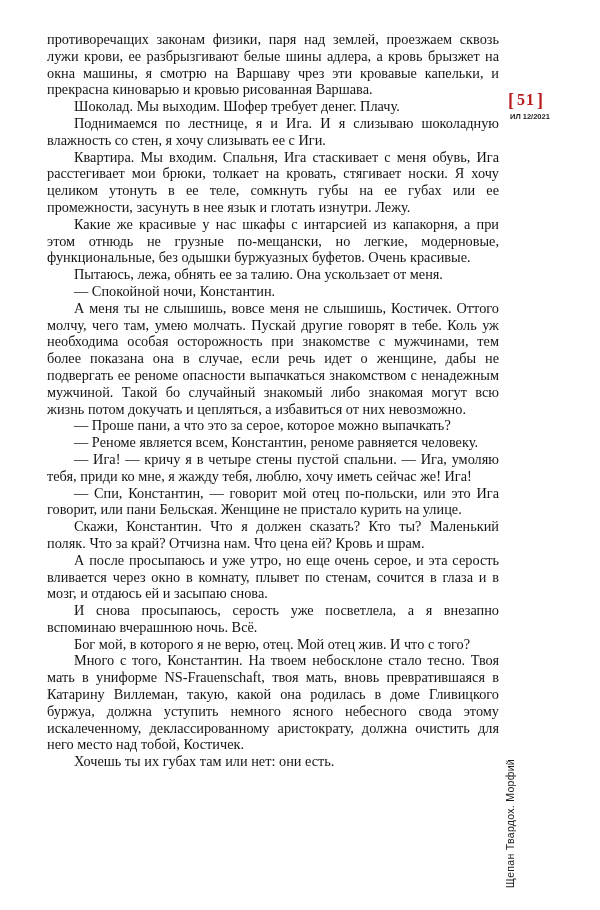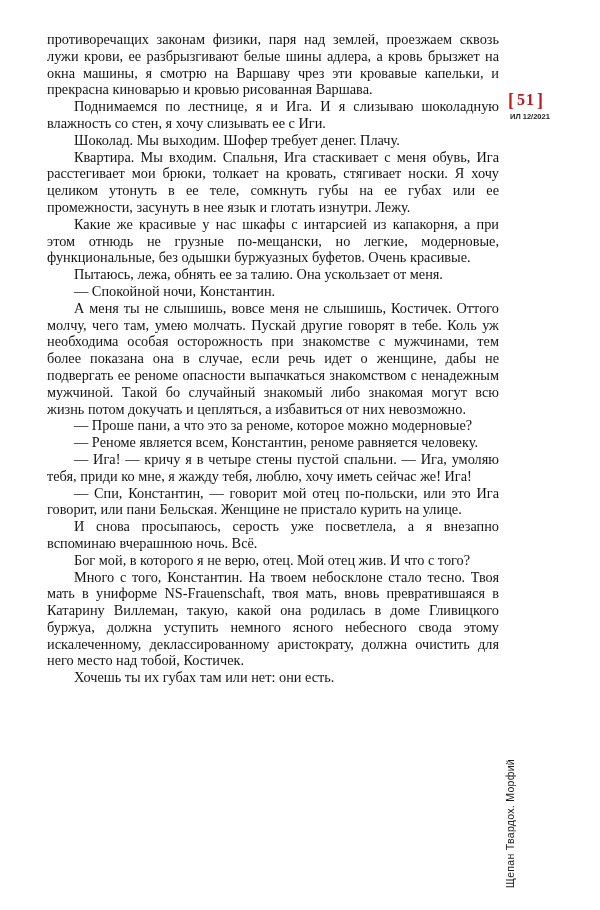--- a/index.html
+++ b/index.html
@@ -73,31 +73,33 @@
     white-space: nowrap;
   }
 </style>
 </head>
 <body>
 
 <div class="page">
 
   <div class="text-block">
     <p class="no-indent">противоречащих законам физики, паря над землей, проезжаем сквозь лужи крови, ее разбрызгивают белые шины адлера, а кровь брызжет на окна машины, я смотрю на Варшаву чрез эти кровавые капельки, и прекрасна киноварью и кровью рисованная Варшава.</p>
+    <p>Шоколад. Мы выходим. Шофер требует денег. Плачу.</p>
     <p>Поднимаемся по лестнице, я и Ига. И я слизываю шоколадную влажность со стен, я хочу слизывать ее с Иги.</p>
-    <p>Шоколад. Мы выходим. Шофер требует денег. Плачу.</p>
     <p>Квартира. Мы входим. Спальня, Ига стаскивает с меня обувь, Ига расстегивает мои брюки, толкает на кровать, стягивает носки. Я хочу целиком утонуть в ее теле, сомкнуть губы на ее губах или ее промежности, засунуть в нее язык и глотать изнутри. Лежу.</p>
     <p>Какие же красивые у нас шкафы с интарсией из капакорня, а при этом отнюдь не грузные по-мещански, но легкие, модерновые, функциональные, без одышки буржуазных буфетов. Очень красивые.</p>
     <p>Пытаюсь, лежа, обнять ее за талию. Она ускользает от меня.</p>
     <p>— Спокойной ночи, Константин.</p>
     <p>А меня ты не слышишь, вовсе меня не слышишь, Костичек. Оттого молчу, чего там, умею молчать. Пускай другие говорят в тебе. Коль уж необходима особая осторожность при знакомстве с мужчинами, тем более показана она в случае, если речь идет о женщине, дабы не подвергать ее реноме опасности выпачкаться знакомством с ненадежным мужчиной. Такой бо случайный знакомый либо знакомая могут всю жизнь потом докучать и цепляться, а избавиться от них невозможно.</p>
-    <p>— Проше пани, а что это за реноме, которое можно модерновые?</p>
+    <p>— Проше пани, а что это за серое, которое можно выпачкать?</p>
     <p>— Реноме является всем, Константин, реноме равняется человеку.</p>
     <p>— Ига! — кричу я в четыре стены пустой спальни. — Ига, умоляю тебя, приди ко мне, я жажду тебя, люблю, хочу иметь сейчас же! Ига!</p>
     <p>— Спи, Константин, — говорит мой отец по-польски, или это Ига говорит, или пани Бельская. Женщине не пристало курить на улице.</p>
+    <p>Скажи, Константин. Что я должен сказать? Кто ты? Маленький поляк. Что за край? Отчизна нам. Что цена ей? Кровь и шрам.</p>
+    <p>А после просыпаюсь и уже утро, но еще очень серое, и эта серость вливается через окно в комнату, плывет по стенам, сочится в глаза и в мозг, и отдаюсь ей и засыпаю снова.</p>
     <p>И снова просыпаюсь, серость уже посветлела, а я внезапно вспоминаю вчерашнюю ночь. Всё.</p>
     <p>Бог мой, в которого я не верю, отец. Мой отец жив. И что с того?</p>
     <p>Много с того, Константин. На твоем небосклоне стало тесно. Твоя мать в униформе NS-Frauenschaft, твоя мать, вновь превратившаяся в Катарину Виллеман, такую, какой она родилась в доме Гливицкого буржуа, должна уступить немного ясного небесного свода этому искалеченному, деклассированному аристократу, должна очистить для него место над тобой, Костичек.</p>
     <p>Хочешь ты их губах там или нет: они есть.</p>
   </div>
 
   <div class="page-marker">
     <span class="bracket">[</span><span class="pagenum">51</span><span class="bracket">]</span>
   </div>
 

